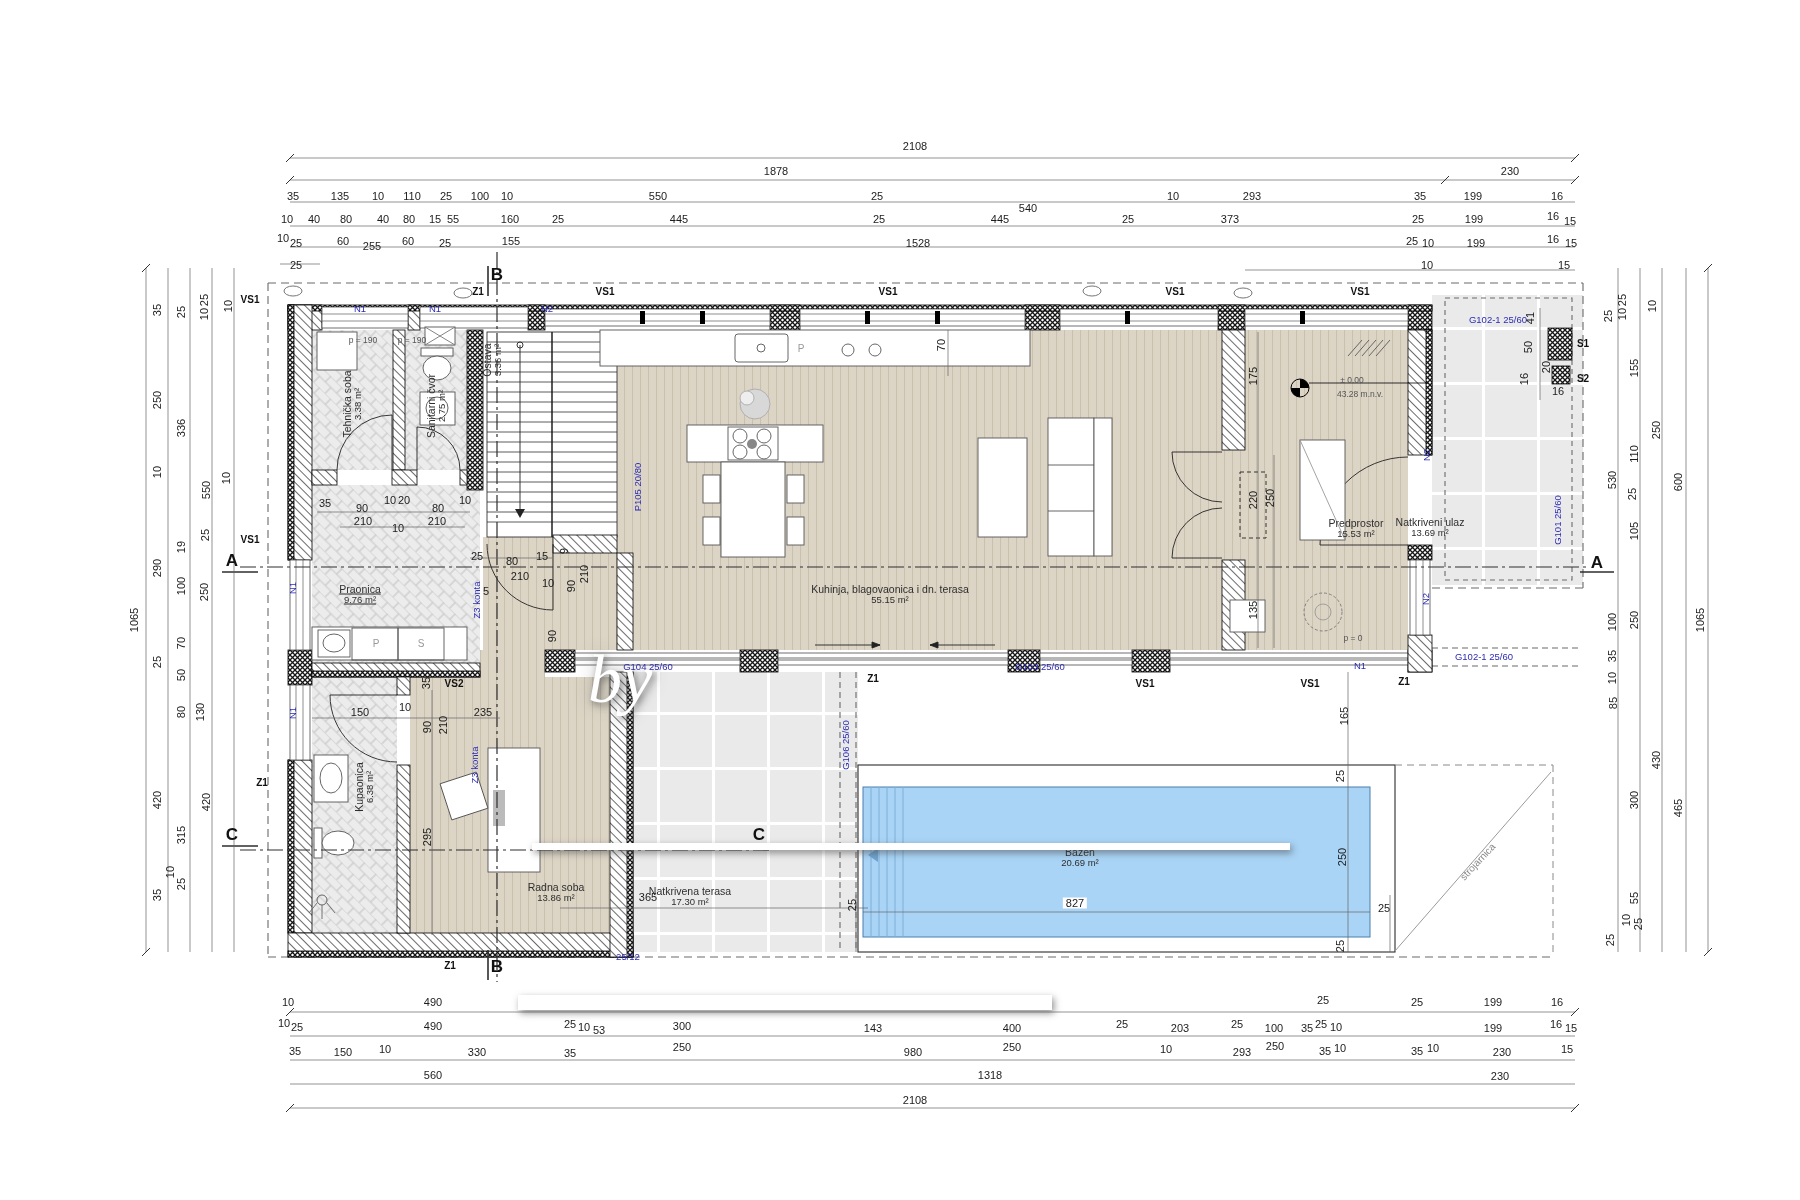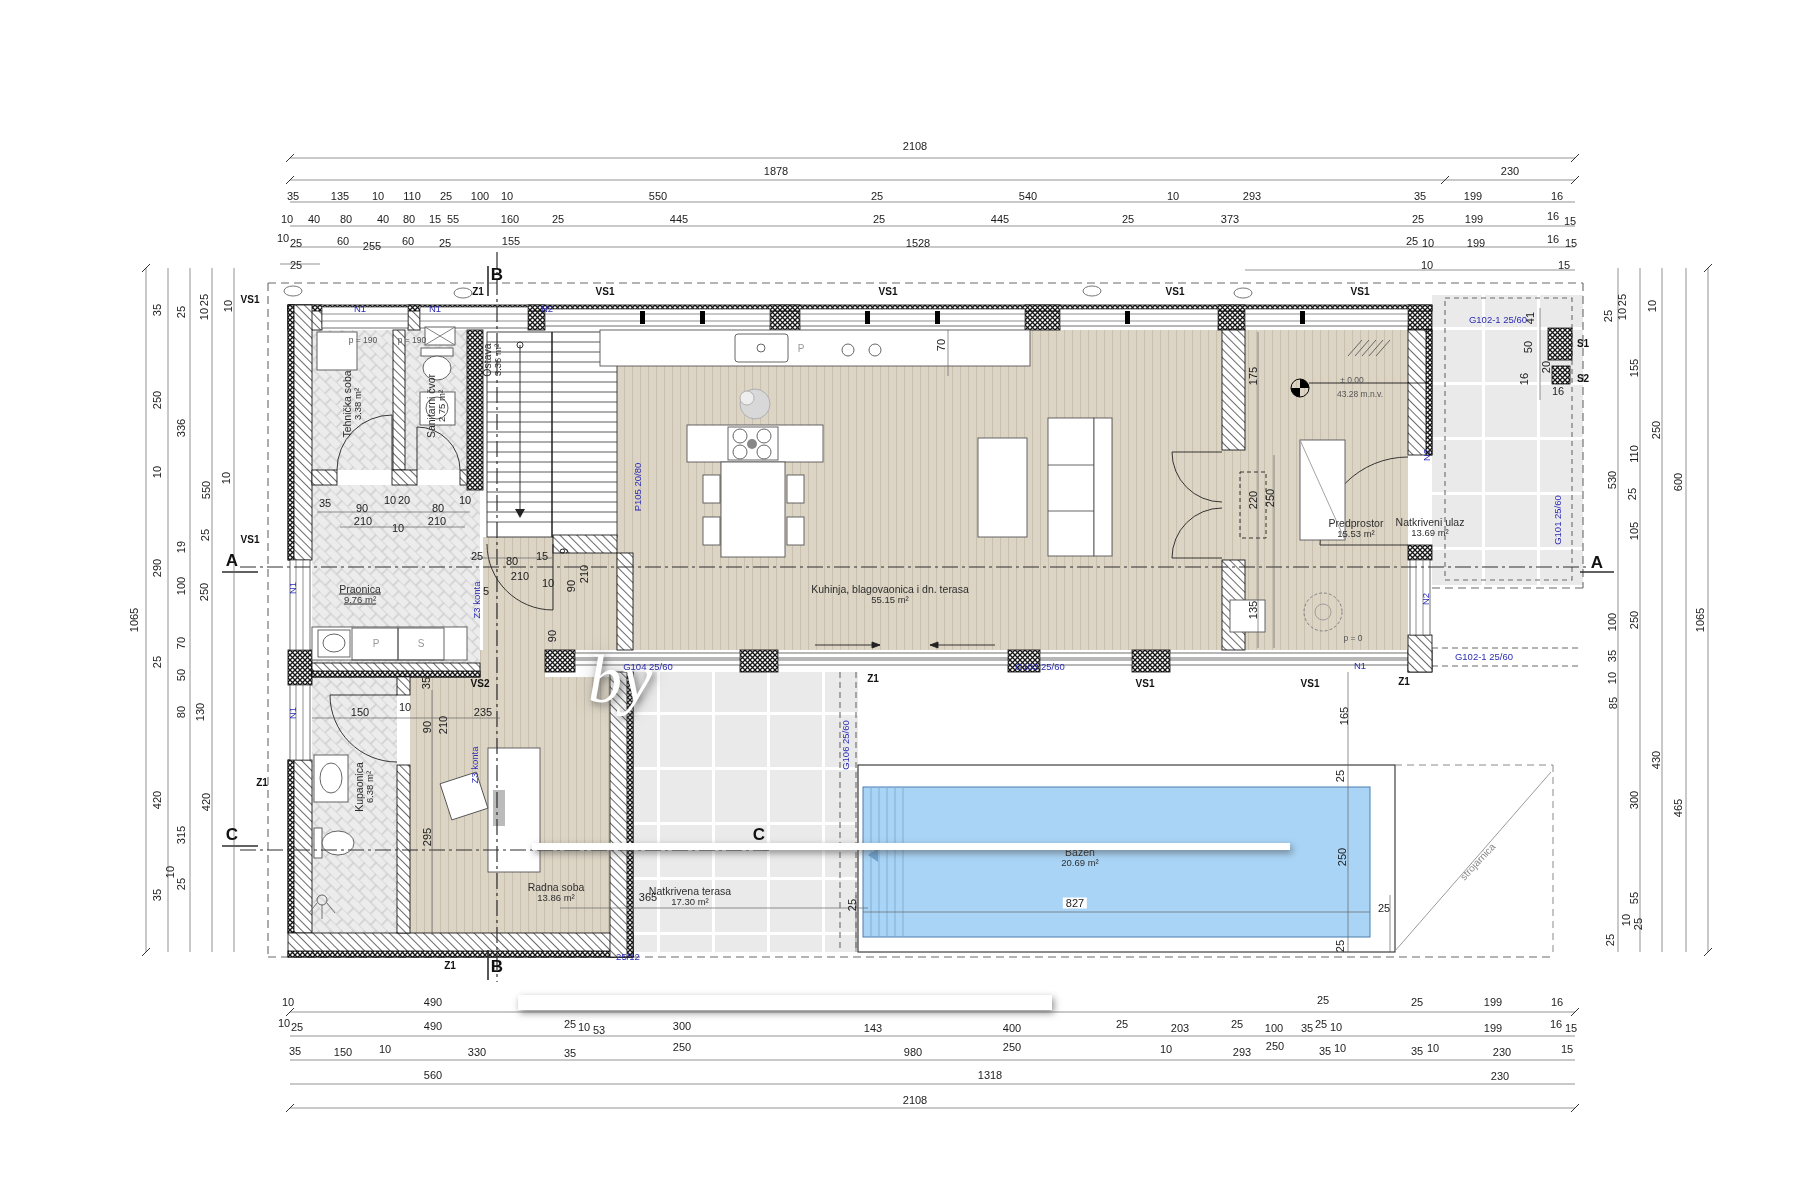--- a/index.html
+++ b/index.html
@@ -434,21 +434,21 @@
       <span class="lbl dim" style="left: 1510px; top: 171px;">230</span>
       <span class="lbl dim" style="left: 293px; top: 196px;">35</span>
       <span class="lbl dim" style="left: 340px; top: 196px;">135</span>
       <span class="lbl dim" style="left: 378px; top: 196px;">10</span>
       <span class="lbl dim" style="left: 412px; top: 196px;">110</span>
       <span class="lbl dim" style="left: 446px; top: 196px;">25</span>
       <span class="lbl dim" style="left: 480px; top: 196px;">100</span>
       <span class="lbl dim" style="left: 507px; top: 196px;">10</span>
       <span class="lbl dim" style="left: 658px; top: 196px;">550</span>
       <span class="lbl dim" style="left: 877px; top: 196px;">25</span>
-      <span class="lbl dim" style="left: 1028px; top: 196px;">540</span>
+      <span class="lbl dim" style="left: 1028px; top: 208px;">540</span>
       <span class="lbl dim" style="left: 1173px; top: 196px;">10</span>
       <span class="lbl dim" style="left: 1252px; top: 196px;">293</span>
       <span class="lbl dim" style="left: 1420px; top: 196px;">35</span>
       <span class="lbl dim" style="left: 1473px; top: 196px;">199</span>
       <span class="lbl dim" style="left: 1557px; top: 196px;">16</span>
       <span class="lbl dim" style="left: 287px; top: 219px;">10</span>
       <span class="lbl dim" style="left: 314px; top: 219px;">40</span>
       <span class="lbl dim" style="left: 346px; top: 219px;">80</span>
       <span class="lbl dim" style="left: 383px; top: 219px;">40</span>
       <span class="lbl dim" style="left: 409px; top: 219px;">80</span>
@@ -643,21 +643,21 @@
       <span class="lbl blue rot" style="left: 477px; top: 600px;">Z3 konta</span>
       <span class="lbl blue rot" style="left: 475px; top: 765px;">Z3 konta</span>
       <span class="lbl blk" style="left: 250px; top: 300px;">VS1</span>
       <span class="lbl blk" style="left: 250px; top: 540px;">VS1</span>
       <span class="lbl blk" style="left: 605px; top: 292px;">VS1</span>
       <span class="lbl blk" style="left: 888px; top: 292px;">VS1</span>
       <span class="lbl blk" style="left: 1175px; top: 292px;">VS1</span>
       <span class="lbl blk" style="left: 1360px; top: 292px;">VS1</span>
       <span class="lbl blk" style="left: 1145px; top: 684px;">VS1</span>
       <span class="lbl blk" style="left: 1310px; top: 684px;">VS1</span>
-      <span class="lbl blk" style="left: 454px; top: 684px; margin-left: 26px;">VS2</span>
+      <span class="lbl blk" style="left: 454px; top: 684px;">VS2</span>
       <span class="lbl blk" style="left: 478px; top: 292px;">Z1</span>
       <span class="lbl blk" style="left: 262px; top: 783px;">Z1</span>
       <span class="lbl blk" style="left: 450px; top: 966px;">Z1</span>
       <span class="lbl blk" style="left: 873px; top: 679px;">Z1</span>
       <span class="lbl blk" style="left: 1404px; top: 682px;">Z1</span>
       <span class="lbl blk" style="left: 1583px; top: 344px;">S1</span>
       <span class="lbl blk" style="left: 1583px; top: 379px;">S2</span>
       <span class="lbl sec" style="left: 232px; top: 560px;">A</span>
       <span class="lbl sec" style="left: 1597px; top: 562px;">A</span>
       <span class="lbl sec" style="left: 497px; top: 274px;">B</span>

